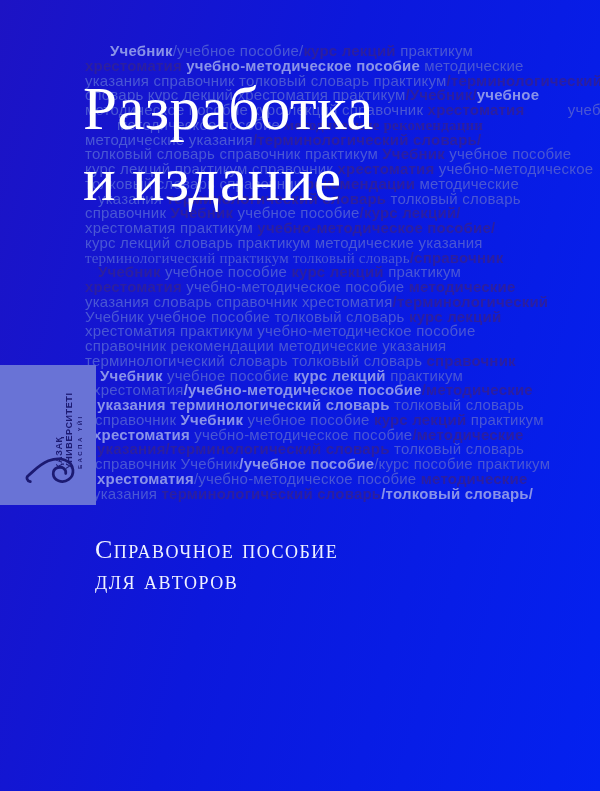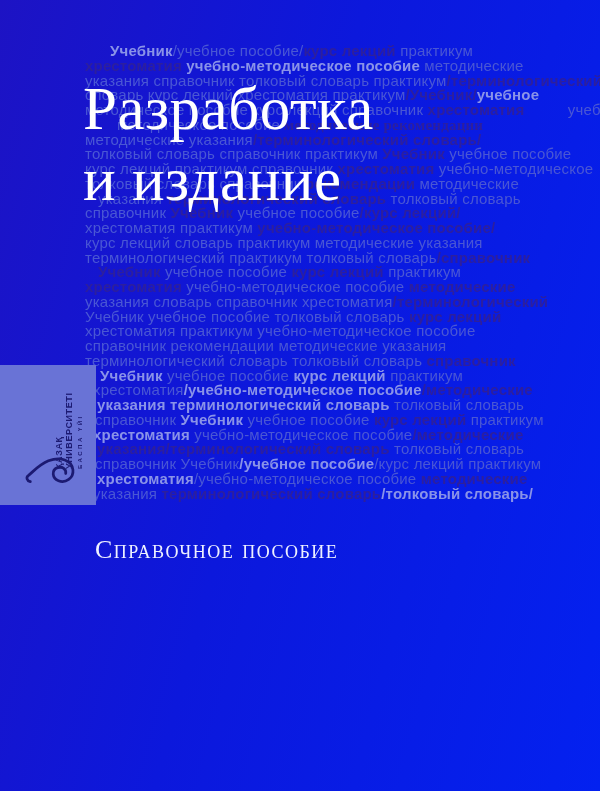--- a/index.html
+++ b/index.html
@@ -57,35 +57,35 @@
       <div class="wline"><span class="wm-r" style="color: rgb(74, 87, 212);">методическое пособие курс лекций справочник</span><span class="wm-d" style="color: rgb(45, 31, 158);"> хрестоматия</span><span class="wm-r" style="color: rgb(74, 87, 212); margin-left: 39px;"> учебно-</span></div>
       <div class="wline" style="margin-left: 32px;"><span class="wm-r" style="color: rgb(74, 87, 212); margin-top: 32px;">методическое пособие</span><span class="wm-d" style="color: rgb(45, 31, 158); font-family: Liberation Serif, serif;"> методические рекомендации</span></div>
       <div class="wline"><span class="wm-r" style="color: rgb(74, 87, 212);">методические указания</span><span class="wm-d" style="color: rgb(45, 31, 158);">/терминологический словарь/</span></div>
       <div class="wline"><span class="wm-r" style="color: rgb(74, 87, 212);">толковый словарь справочник практикум</span><span class="wm-d" style="color: rgb(45, 31, 158);"> Учебник</span><span class="wm-r" style="color: rgb(74, 87, 212);"> учебное пособие</span></div>
       <div class="wline"><span class="wm-r" style="color: rgb(74, 87, 212);">курс лекций практикум справочник</span><span class="wm-d" style="color: rgb(45, 31, 158);"> хрестоматия</span><span class="wm-r" style="color: rgb(74, 87, 212);"> учебно-методическое</span></div>
       <div class="wline"><span class="wm-r" style="color: rgb(74, 87, 212);">толковый словарь справочник</span><span class="wm-d" style="color: rgb(45, 31, 158);"> рекомендации</span><span class="wm-r" style="color: rgb(74, 87, 212);"> методические</span></div>
       <div class="wline" style="margin-left: 13px;"><span class="wm-r" style="color: rgb(74, 87, 212);">указания</span><span class="wm-d" style="color: rgb(45, 31, 158);"> терминологический словарь</span><span class="wm-r" style="color: rgb(74, 87, 212);"> толковый словарь</span></div>
       <div class="wline"><span class="wm-r" style="color: rgb(74, 87, 212);">справочник</span><span class="wm-d" style="color: rgb(45, 31, 158);"> Учебник</span><span class="wm-r" style="color: rgb(74, 87, 212);"> учебное пособие</span><span class="wm-d" style="color: rgb(45, 31, 158);">/курс лекций/</span></div>
       <div class="wline"><span class="wm-r" style="color: rgb(74, 87, 212);">хрестоматия практикум</span><span class="wm-d" style="color: rgb(45, 31, 158);"> учебно-методическое пособие/</span></div>
       <div class="wline"><span class="wm-r" style="color: rgb(74, 87, 212);">курс лекций словарь практикум методические указания</span></div>
-      <div class="wline"><span class="wm-r" style="color: rgb(74, 87, 212);">терминологический практикум толковый словарь</span><span class="wm-d" style="color: rgb(45, 31, 158);">/справочник</span></div>
+      <div class="wline"><span class="wm-r" style="color: rgb(74, 87, 212); font-family: Liberation Serif, serif;">терминологический практикум толковый словарь</span><span class="wm-d" style="color: rgb(45, 31, 158);">/справочник</span></div>
       <div class="wline" style="margin-left: 13px;"><span class="wm-d" style="color: rgb(45, 31, 158);">Учебник</span><span class="wm-r" style="color: rgb(74, 87, 212);"> учебное пособие</span><span class="wm-d" style="color: rgb(45, 31, 158);"> курс лекций</span><span class="wm-r" style="color: rgb(74, 87, 212);"> практикум</span></div>
       <div class="wline"><span class="wm-d" style="color: rgb(45, 31, 158);">хрестоматия</span><span class="wm-r" style="color: rgb(74, 87, 212);"> учебно-методическое пособие</span><span class="wm-d" style="color: rgb(45, 31, 158);"> методические</span></div>
       <div class="wline"><span class="wm-r" style="color: rgb(74, 87, 212);">указания словарь справочник хрестоматия</span><span class="wm-d" style="color: rgb(45, 31, 158);">/терминологический</span></div>
       <div class="wline"><span class="wm-r" style="color: rgb(74, 87, 212);">Учебник учебное пособие толковый словарь</span><span class="wm-d" style="color: rgb(45, 31, 158);"> курс лекций</span></div>
       <div class="wline"><span class="wm-r" style="color: rgb(74, 87, 212);">хрестоматия практикум учебно-методическое пособие</span></div>
       <div class="wline"><span class="wm-r" style="color: rgb(74, 87, 212); text-align: right;">справочник рекомендации методические указания</span></div>
       <div class="wline"><span class="wm-r" style="color: rgb(74, 87, 212);">терминологический словарь толковый словарь</span><span class="wm-d" style="color: rgb(45, 31, 158);"> справочник</span></div>
       <div class="wline" style="margin-left: 15px;"><span class="wm-b" style="color: rgb(138, 147, 232);">Учебник</span><span class="wm-r" style="color: rgb(74, 87, 212);"> учебное пособие</span><span class="wm-b" style="color: rgb(138, 147, 232);"> курс лекций</span><span class="wm-r" style="color: rgb(74, 87, 212);"> практикум</span></div>
       <div class="wline" style="margin-left: 8px;"><span class="wm-r" style="color: rgb(74, 87, 212);">хрестоматия</span><span class="wm-b" style="color: rgb(138, 147, 232);">/учебно-методическое пособие</span><span class="wm-d" style="color: rgb(45, 31, 158);">/методические</span></div>
       <div class="wline" style="margin-left: 12px;"><span class="wm-b" style="color: rgb(138, 147, 232);">указания терминологический словарь</span><span class="wm-r" style="color: rgb(74, 87, 212);"> толковый словарь</span></div>
       <div class="wline" style="margin-left: 10px;"><span class="wm-r" style="color: rgb(74, 87, 212);">справочник</span><span class="wm-b" style="color: rgb(138, 147, 232);"> Учебник</span><span class="wm-r" style="color: rgb(74, 87, 212);"> учебное пособие</span><span class="wm-d" style="color: rgb(45, 31, 158);"> курс лекций</span><span class="wm-r" style="color: rgb(74, 87, 212);"> практикум</span></div>
       <div class="wline" style="margin-left: 8px;"><span class="wm-b" style="color: rgb(138, 147, 232);">хрестоматия</span><span class="wm-r" style="color: rgb(74, 87, 212);"> учебно-методическое пособие</span><span class="wm-d" style="color: rgb(45, 31, 158);">/методические</span></div>
       <div class="wline" style="margin-left: 12px;"><span class="wm-d" style="color: rgb(45, 31, 158);">указания</span><span class="wm-d" style="color: rgb(45, 31, 158);">/терминологический словарь</span><span class="wm-r" style="color: rgb(74, 87, 212);"> толковый словарь</span></div>
-      <div class="wline" style="margin-left: 10px;"><span class="wm-r" style="color: rgb(74, 87, 212);">справочник Учебник</span><span class="wm-b" style="color: rgb(138, 147, 232);">/учебное пособие</span><span class="wm-r" style="color: rgb(74, 87, 212);">/курс лекций</span><span class="wm-r" style="color: rgb(74, 87, 212);"> практикум</span></div>
+      <div class="wline" style="margin-left: 10px;"><span class="wm-r" style="color: rgb(74, 87, 212);">справочник Учебник</span><span class="wm-b" style="color: rgb(138, 147, 232);">/учебное пособие</span><span class="wm-r" style="color: rgb(74, 87, 212);">/курс пособие</span><span class="wm-r" style="color: rgb(74, 87, 212);"> практикум</span></div>
       <div class="wline" style="margin-left: 12px;"><span class="wm-b" style="color: rgb(138, 147, 232);">хрестоматия</span><span class="wm-r" style="color: rgb(74, 87, 212);">/учебно-методическое пособие</span><span class="wm-d" style="color: rgb(45, 31, 158);"> методические</span></div>
       <div class="wline" style="margin-left: 8px;"><span class="wm-r" style="color: rgb(74, 87, 212);">указания</span><span class="wm-d" style="color: rgb(45, 31, 158);"> терминологический словарь</span><span class="wm-b" style="color: rgb(138, 147, 232);">/толковый словарь/</span></div>
     </div>
 
   <h1 class="title" id="title" style="color: rgb(255, 255, 255);">
       <div>Разработка</div>
       <div>и издание</div>
     </h1>
 
   <div class="logo-panel" id="logo-panel" style="background: rgb(105, 115, 214);">
@@ -94,15 +94,16 @@
       <div class="logo-name">УНИВЕРСИТЕТІ</div>
       <div class="logo-sub">БАСПА ҮЙІ</div>
     </div>
     <svg class="swan" id="swan" width="58" height="40" viewBox="0 0 64 44" aria-hidden="true">
       <path id="swan-path" d="M7 36 C3 35 2 31 5 29 C10 25 17 17 27 13 C40 8 53 12 54 23 C55 32 46 38 38 35 C31 32.4 30 23 37 20.5 C42 18.7 47 22 46 27" fill="none" stroke="#1c1a72" stroke-width="3" stroke-linecap="round"></path>
     </svg>
   </div>
 
   <div class="subtitle" id="subtitle" style="color: rgb(238, 241, 255);">
       <div>Справочное пособие</div>
+      <div>для авторов</div>
     </div>
 
 </div>
 
 </body></html>

